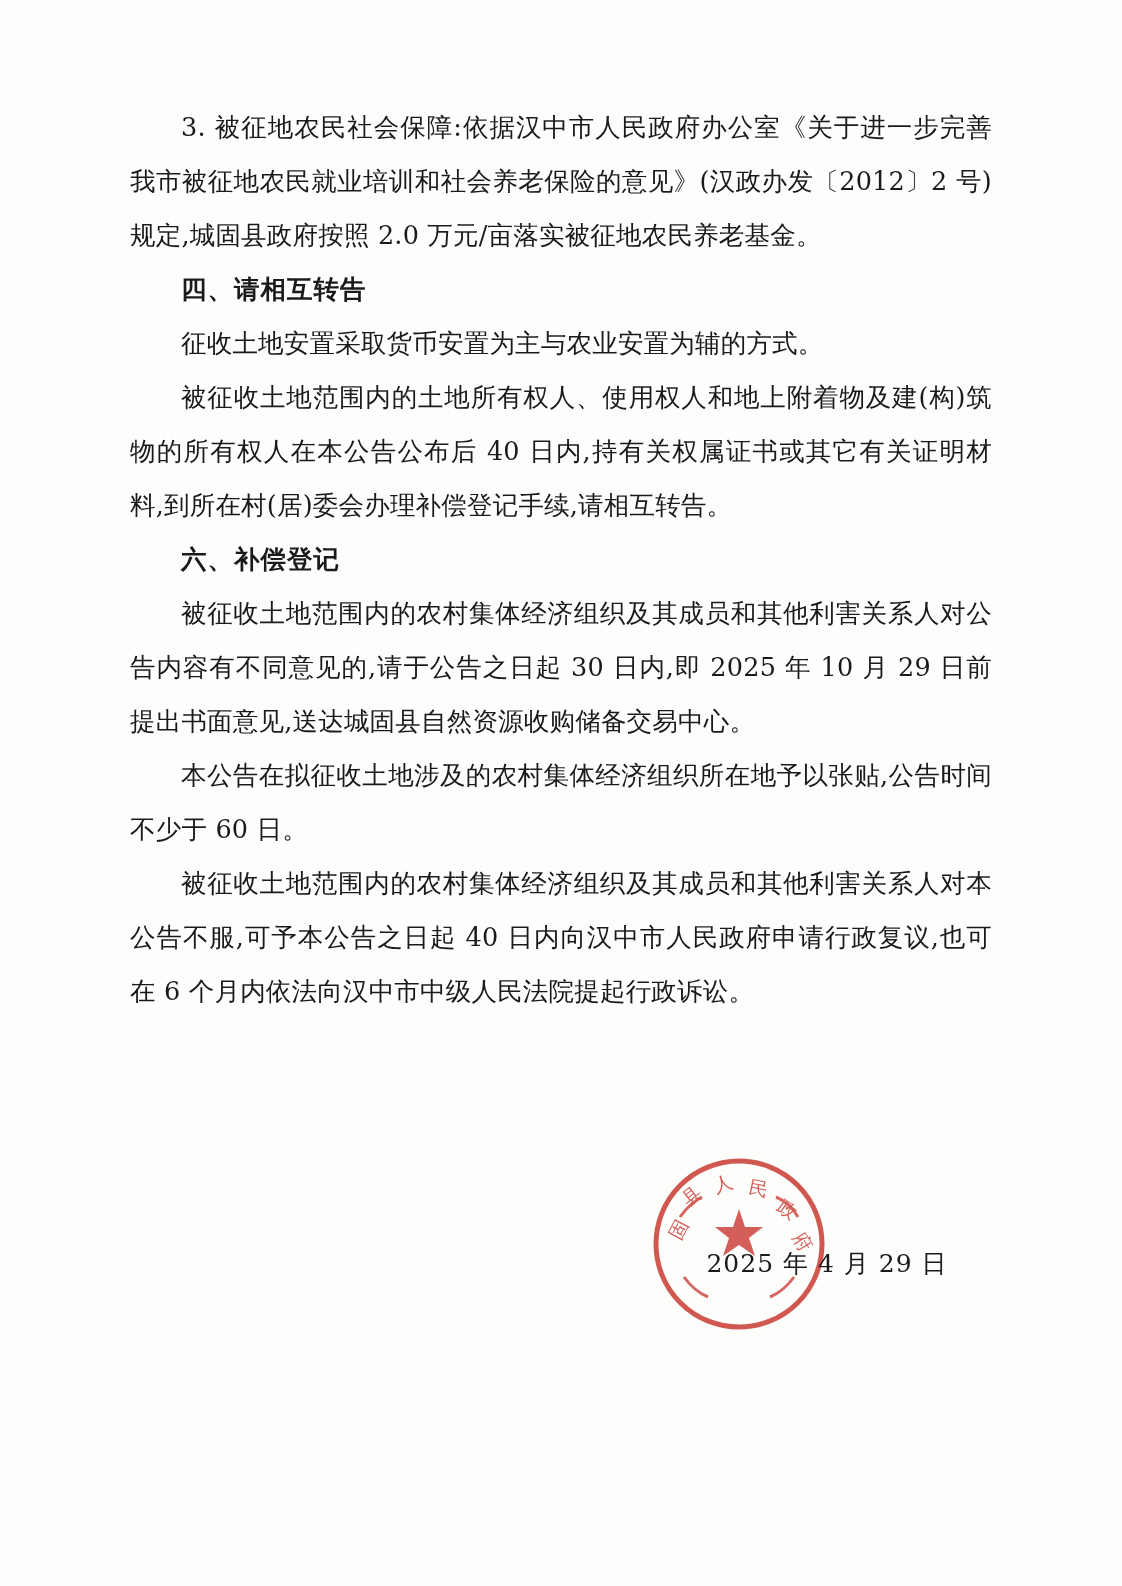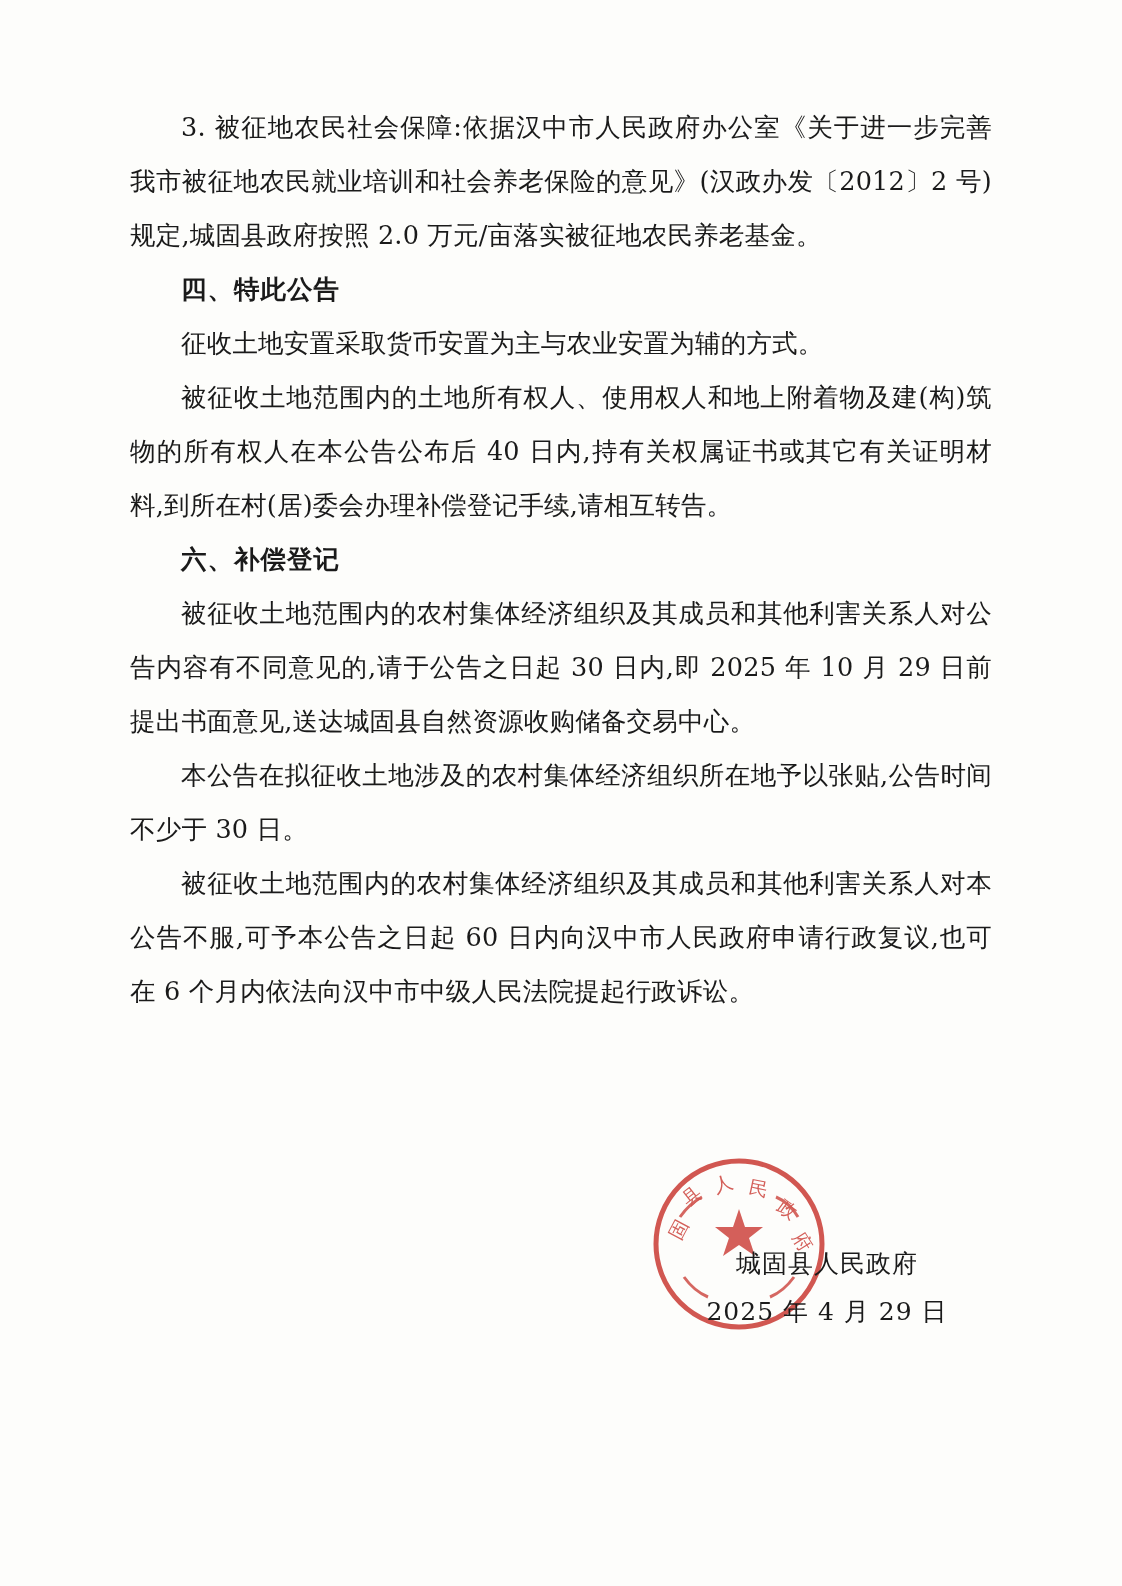--- a/index.html
+++ b/index.html
@@ -77,34 +77,34 @@
 </style>
 </head>
 <body>
 
 <div class="page">
 
   <div class="content">
 
     <p class="para indent"><span class="bold-lead">3. 被征地农民社会保障:</span><span>依据汉中市人民政府办公室《关于进一步完善我市被征地农民就业培训和社会养老保险的意见》(汉政办发〔2012〕2 号)规定,城固县政府按照 2.0 万元/亩落实被征地农民养老基金。</span></p>
 
-    <p class="heading">四、特此公告</p>
+    <p class="heading">四、请相互转告</p>
 
     <p class="para indent">征收土地安置采取货币安置为主与农业安置为辅的方式。</p>
 
 
     <p class="para indent">被征收土地范围内的土地所有权人、使用权人和地上附着物及建(构)筑物的所有权人在本公告公布后 40 日内,持有关权属证书或其它有关证明材料,到所在村(居)委会办理补偿登记手续,请相互转告。</p>
 
     <p class="heading">六、补偿登记</p>
 
     <p class="para indent">被征收土地范围内的农村集体经济组织及其成员和其他利害关系人对公告内容有不同意见的,请于公告之日起 30 日内,即 2025 年 10 月 29 日前提出书面意见,送达城固县自然资源收购储备交易中心。</p>
 
-    <p class="para indent">本公告在拟征收土地涉及的农村集体经济组织所在地予以张贴,公告时间不少于 30 日。</p>
+    <p class="para indent">本公告在拟征收土地涉及的农村集体经济组织所在地予以张贴,公告时间不少于 60 日。</p>
 
-    <p class="para indent">被征收土地范围内的农村集体经济组织及其成员和其他利害关系人对本公告不服,可予本公告之日起 60 日内向汉中市人民政府申请行政复议,也可在 6 个月内依法向汉中市中级人民法院提起行政诉讼。</p>
+    <p class="para indent">被征收土地范围内的农村集体经济组织及其成员和其他利害关系人对本公告不服,可予本公告之日起 40 日内向汉中市人民政府申请行政复议,也可在 6 个月内依法向汉中市中级人民法院提起行政诉讼。</p>
 
 
   </div>
 
   <div class="seal">
     <svg width="178" height="178" viewBox="0 0 178 178" xmlns="http://www.w3.org/2000/svg">
       <circle cx="89" cy="89" r="83" fill="none" stroke="#c8332c" stroke-width="5"></circle>
       <g fill="#c8332c">
         <path d="M89 54 L95 72 L113 72 L99 83 L105 101 L89 90 L73 101 L79 83 L65 72 L83 72 Z" opacity="0.95"></path>
       </g>
@@ -119,17 +119,16 @@
         <text x="66" y="38" transform="rotate(-18 66 38)">人</text>
         <text x="98" y="38" transform="rotate(12 98 38)">民</text>
         <text x="126" y="54" transform="rotate(36 126 54)">政</text>
         <text x="142" y="82" transform="rotate(58 142 82)">府</text>
         <text x="30" y="86" transform="rotate(-62 30 86)">固</text>
       </g>
     </svg>
   </div>
 
   <div class="sig-block">
-    <div class="sig-line">城固县人民政府</div>
     <div class="sig-line">2025 年 4 月 29 日</div>
   </div>
 
 </div>
 
 </body></html>

